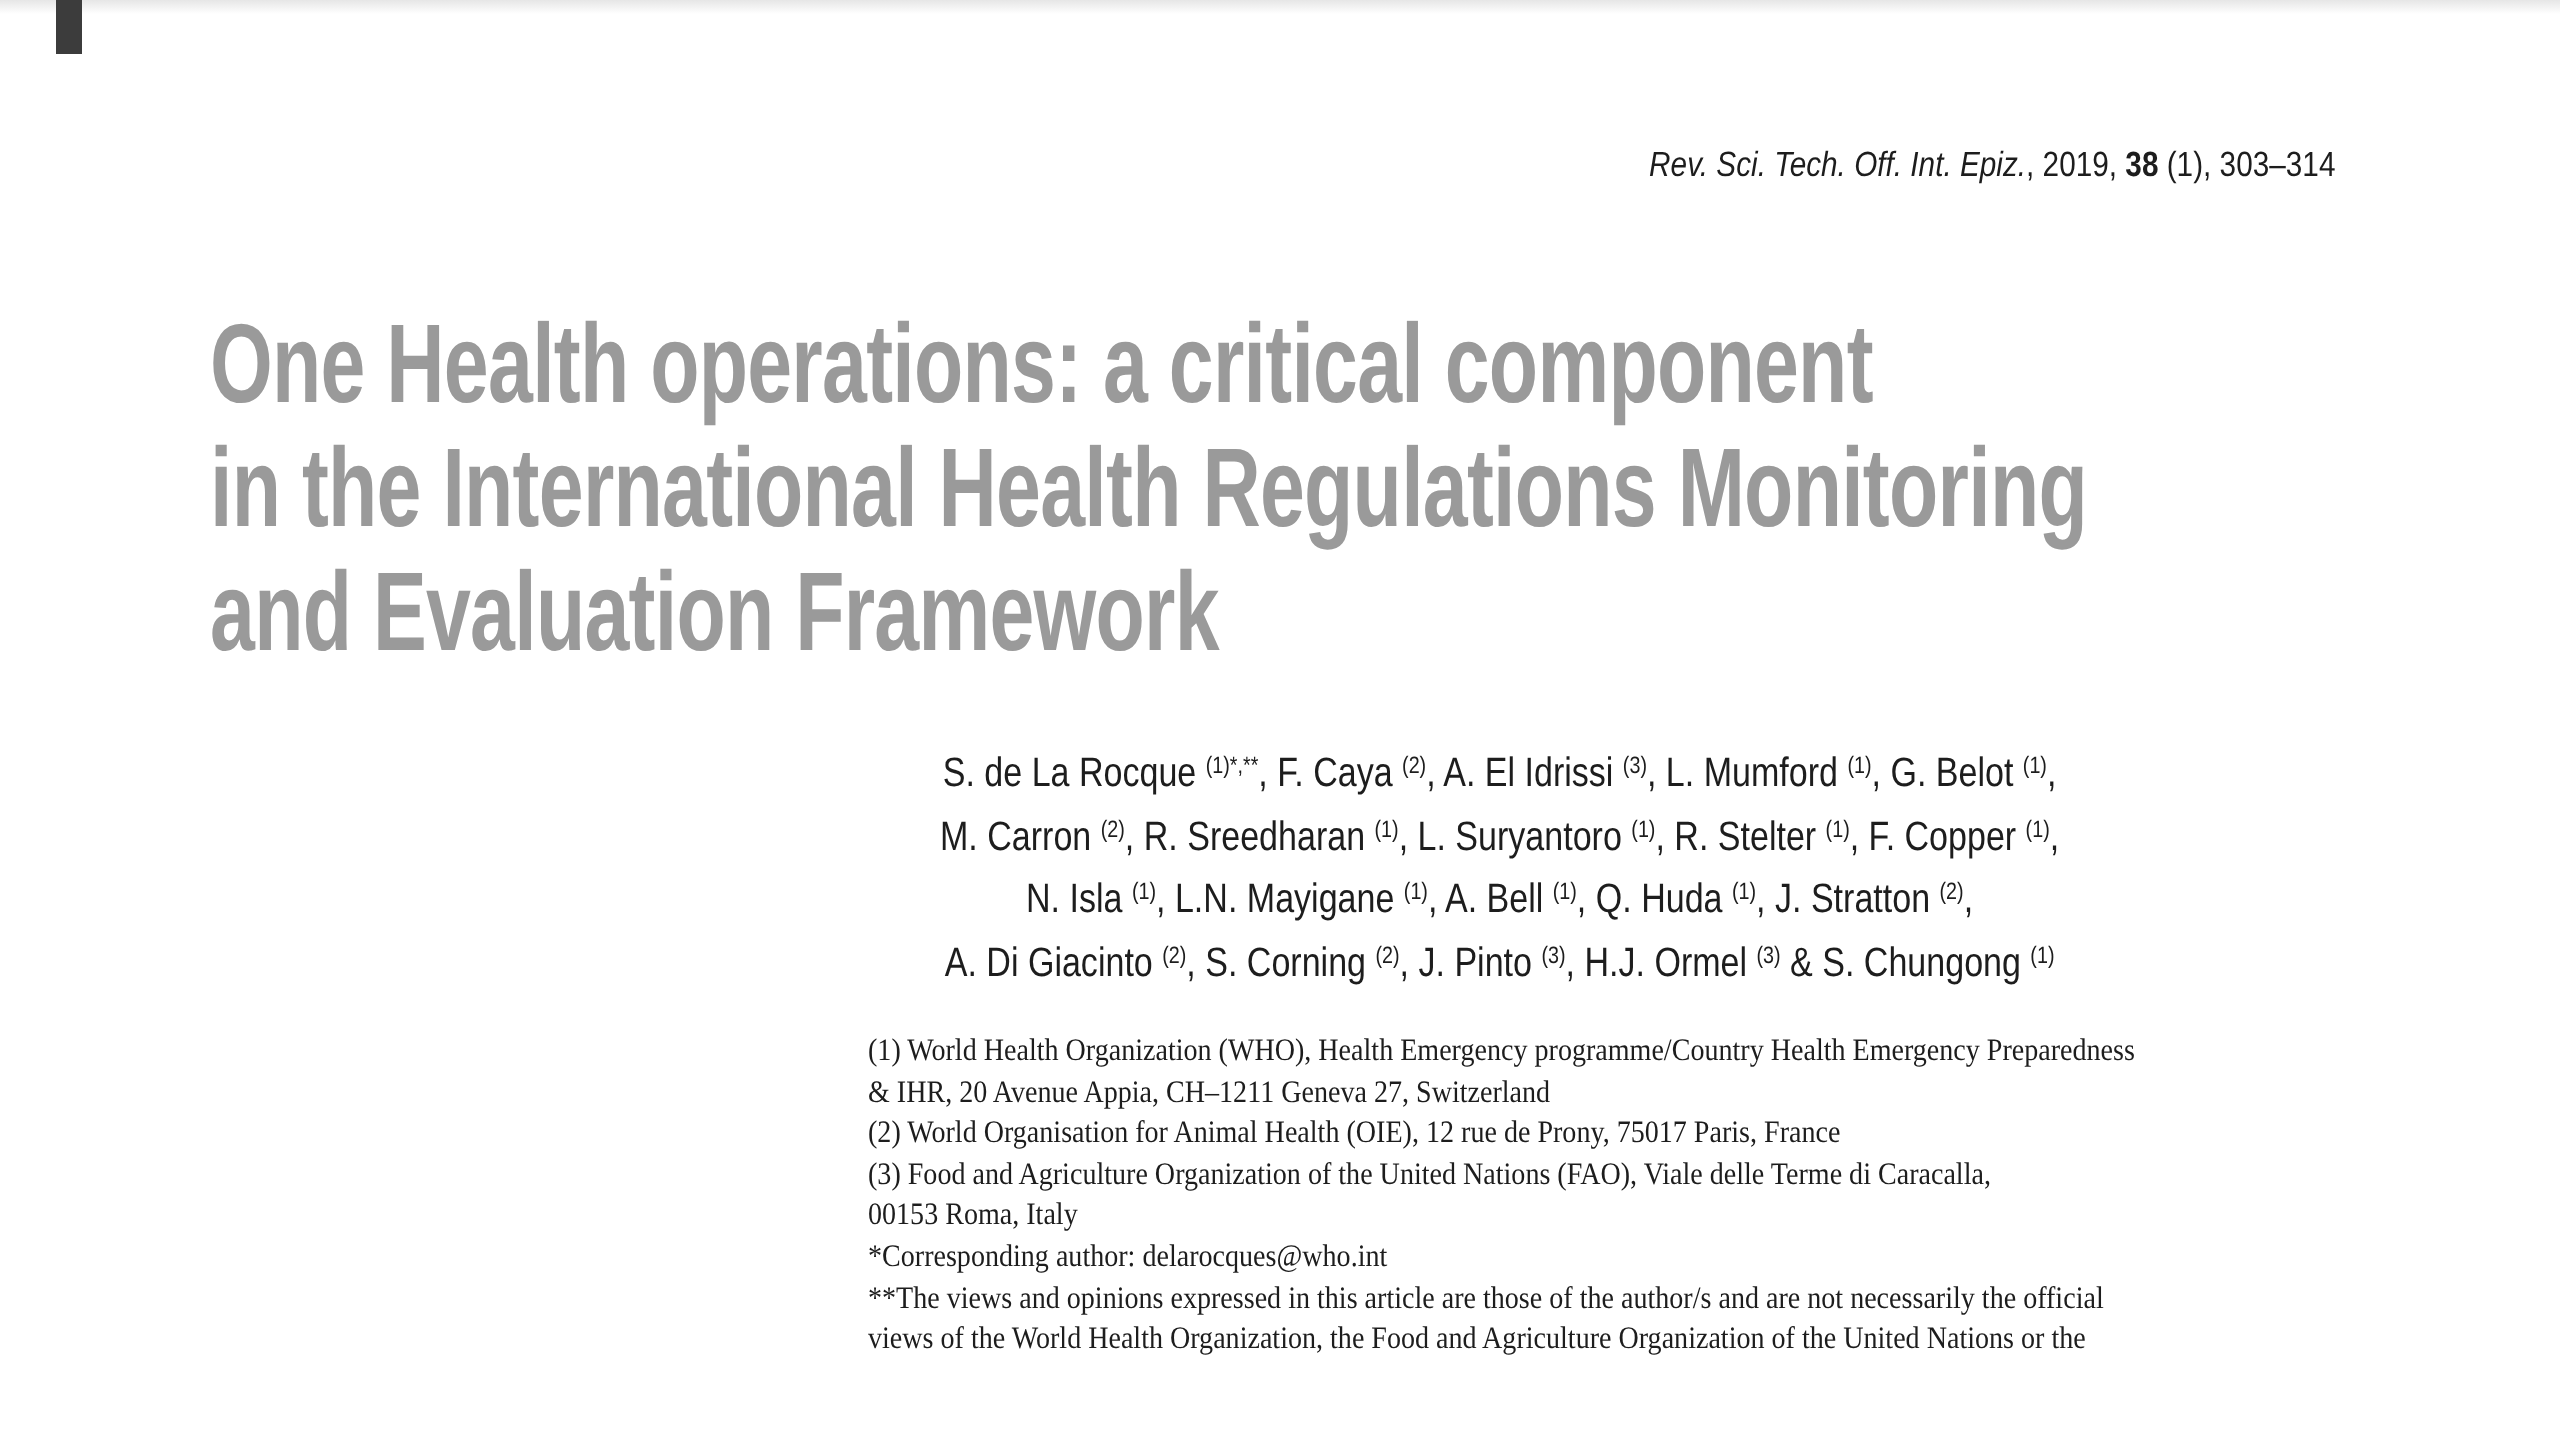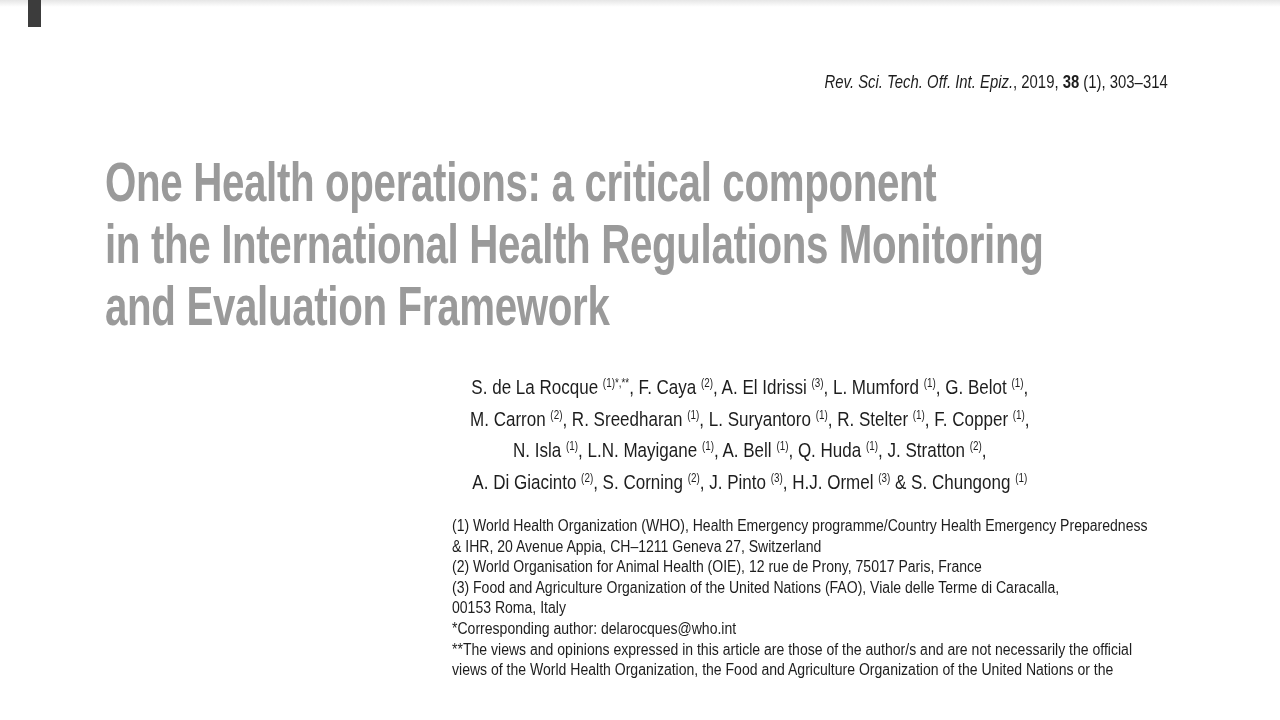--- a/index.html
+++ b/index.html
@@ -52,22 +52,22 @@
     position:absolute;left:470px;top:371px;
     font-size:20.5px;line-height:31.5px;color:var(--body-text);text-align:center;
   }
   .authors .sx{transform:scaleX(0.83);}
   .authors sup{
     font-size:58%;line-height:0;vertical-align:0.55em;
   }
 
   
   .affiliations{
-    position:absolute;left:452px;top:516px;
-    font-size:15.6px;line-height:20.6px;color:var(--body-text);
+    position:absolute;left:434px;top:516px;
+    font-size:15.6px;line-height:20.6px;color:var(--body-text);font-family:Liberation Serif, serif;
   }
   .affiliations .sx{transform:scaleX(0.9);}
 </style>
 </head>
 <body>
 
 <div class="page">
 
   <div class="top-shadow"></div>
   <div class="corner-mark"></div>

